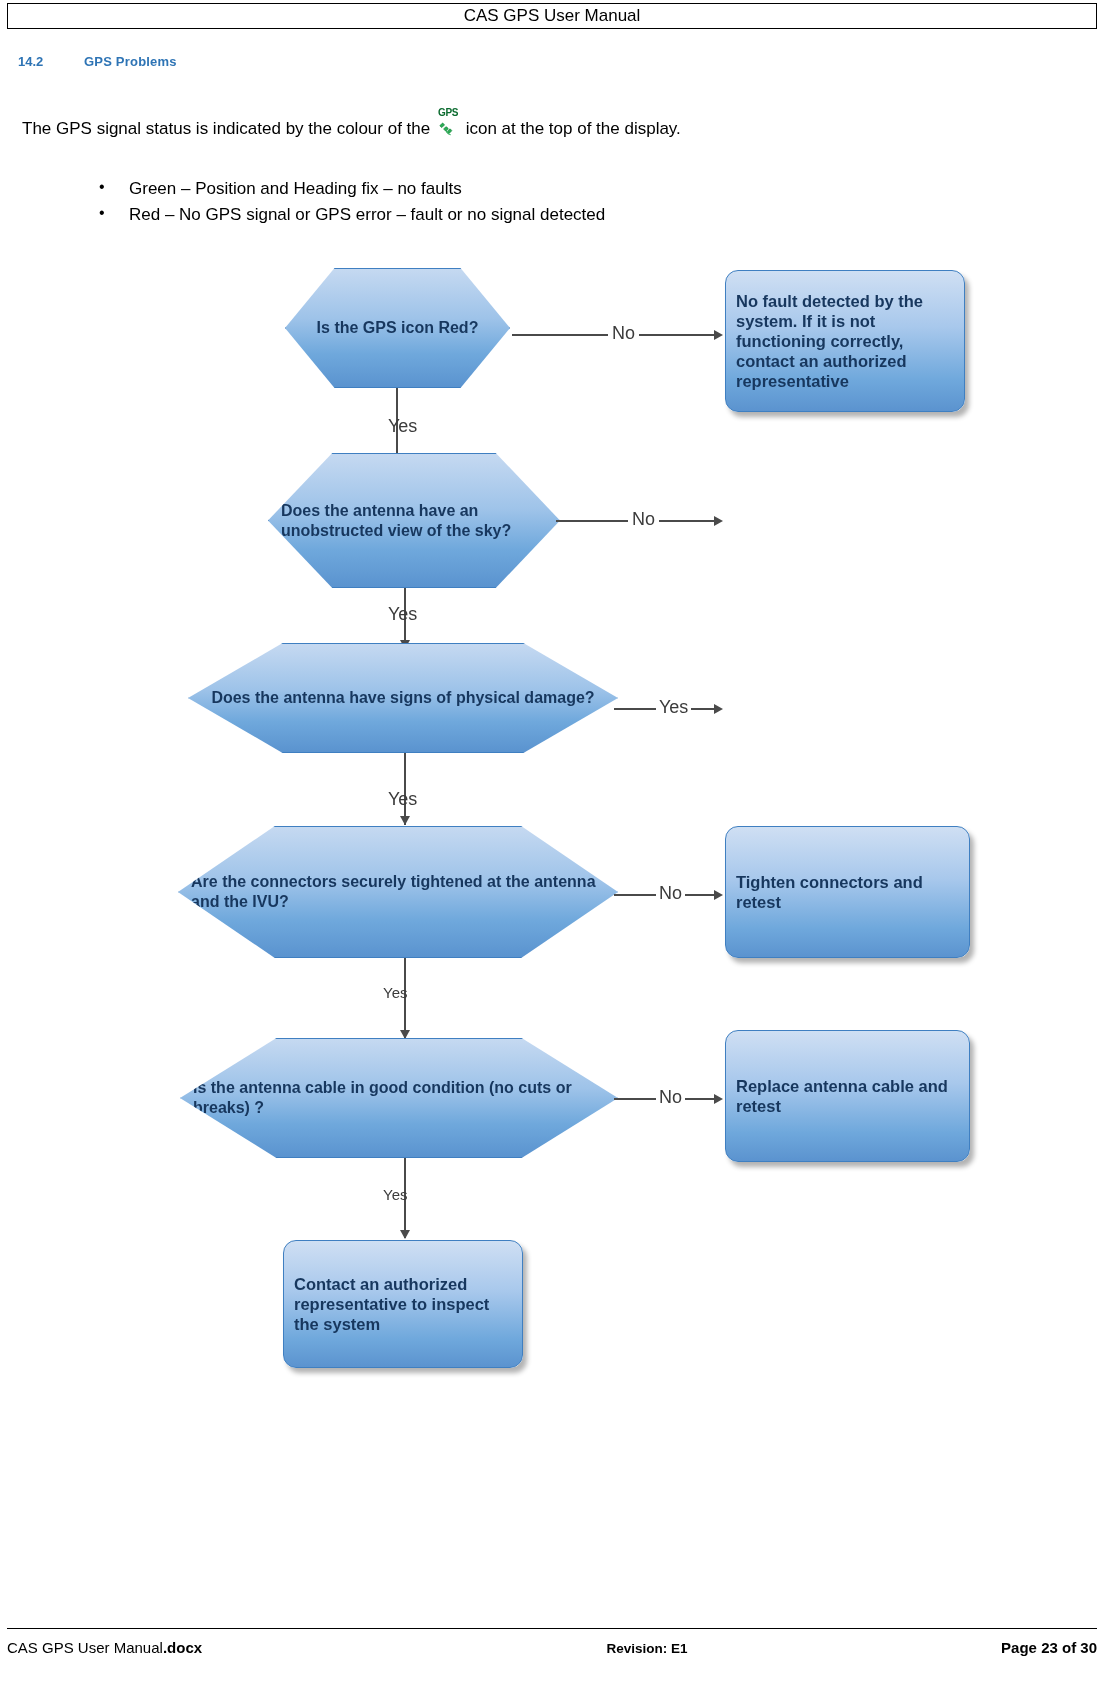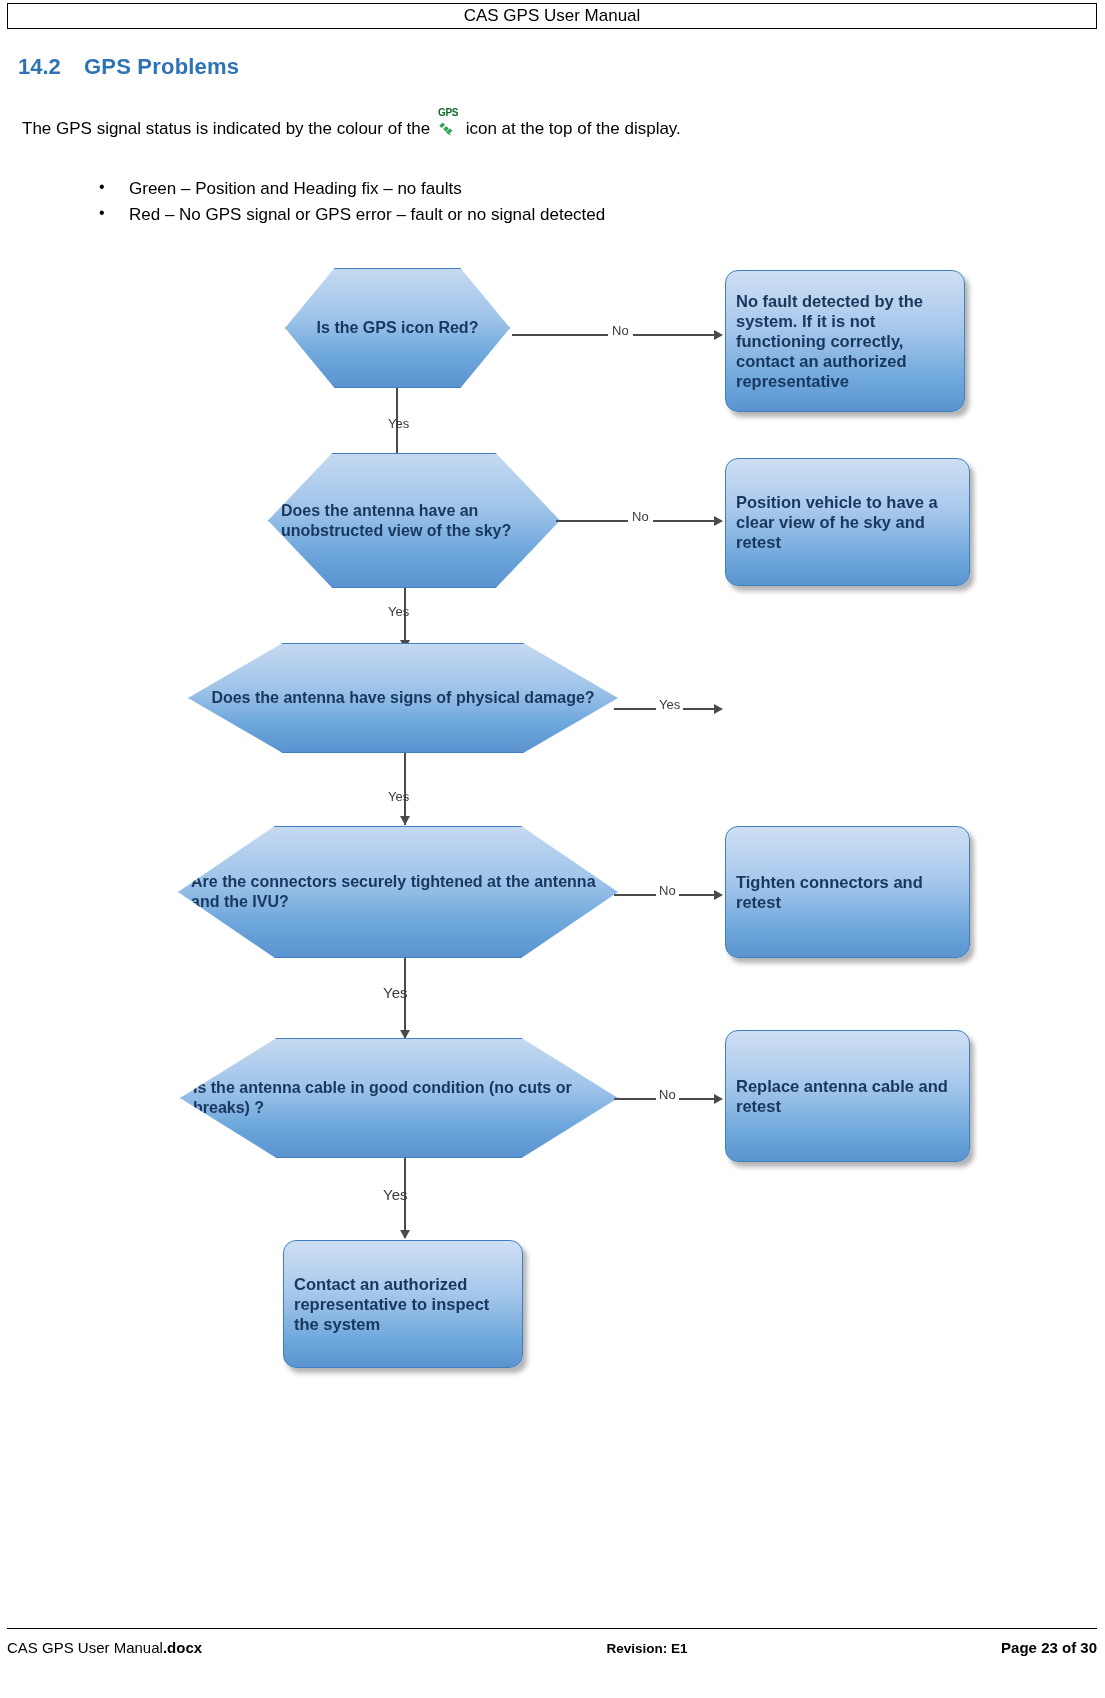--- a/index.html
+++ b/index.html
@@ -35,21 +35,21 @@
 
   
   .section-heading {
     position: absolute;
     left: 18px;
     top: 54px;
     display: flex;
     align-items: baseline;
     color: #2E74B5;
     font-weight: bold;
-    font-size: 22px;
+    font-size: 13px;
   }
   .section-heading .num { width: 66px; }
   .section-heading .txt { letter-spacing: 0.2px; }
 
   
   .intro {
     position: absolute;
     left: 22px;
     top: 118px;
     font-size: 17px;
@@ -138,21 +138,21 @@
   .process {
     background: linear-gradient(180deg, #cfdff3 0%, #a8c8ec 40%, #6fa8dc 78%, #5b93cf 100%);
     border: 1px solid #3f7fc1;
     border-radius: 13px;
     box-shadow: 4px 5px 5px rgba(0,0,0,0.30);
     font-size: 16.5px;
     padding: 4px 10px;
   }
   .edge-label {
     position: absolute;
-    font-size: 13px;
+    font-size: 18px;
     color: #3b3b3b;
     font-family: "Liberation Sans", sans-serif;
   }
   .conn {
     position: absolute;
     background: #4a4a4a;
   }
   .conn.h { height: 2px; }
   .conn.v { width: 2px; }
   .arrow-r {
@@ -236,21 +236,20 @@
   <div class="conn h" style="left:512px; top:86px; width:205px;"></div>
   <div class="arrow-r" style="left:714px; top:82px;"></div>
   <div class="edge-label" style="left:608px; top:75px; background:#fff; padding:0 4px;">No</div>
 
   <div class="conn v" style="left:396px; top:140px; height:86px;"></div>
   <div class="arrow-d" style="left:392px; top:216px;"></div>
   <div class="edge-label" style="left:388px; top:168px;">Yes</div>
 
   <div class="node decision" style="left:268px; top:205px; width:292px; height:135px;">Does the antenna have an unobstructed view of the sky?</div>
 
-  <div class="node process" style="left:725px; top:210px; width:245px; height:128px;">Position vehicle to have a clear view of he sky and retest</div>
 
   <div class="conn h" style="left:556px; top:272px; width:162px;"></div>
   <div class="arrow-r" style="left:714px; top:268px;"></div>
   <div class="edge-label" style="left:628px; top:261px; background:#fff; padding:0 4px;">No</div>
 
   <div class="conn v" style="left:404px; top:340px; height:62px;"></div>
   <div class="arrow-d" style="left:400px; top:392px;"></div>
   <div class="edge-label" style="left:388px; top:356px;">Yes</div>
 
   <div class="node decision" style="left:188px; top:395px; width:430px; height:110px;">Does the antenna have signs of physical damage?</div>

